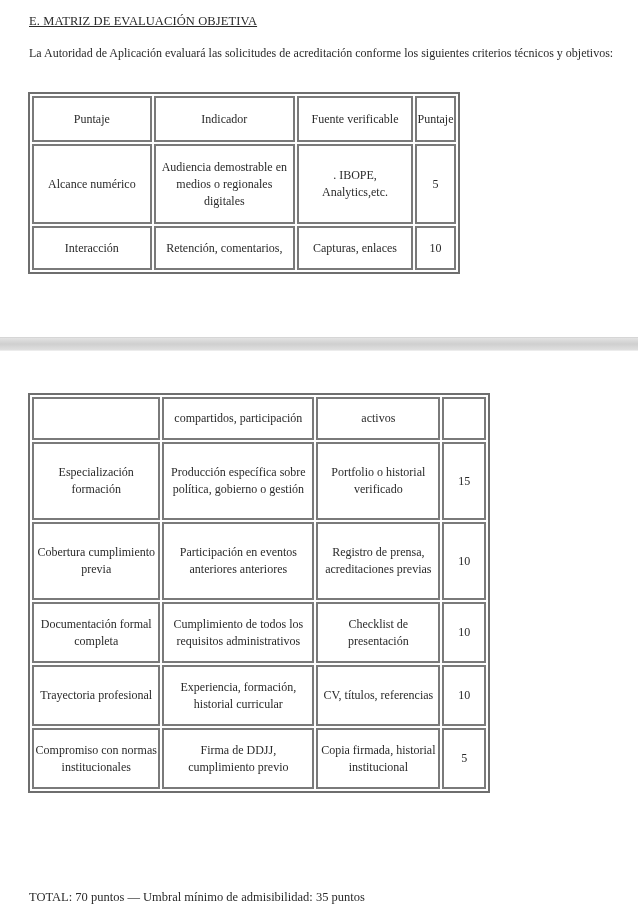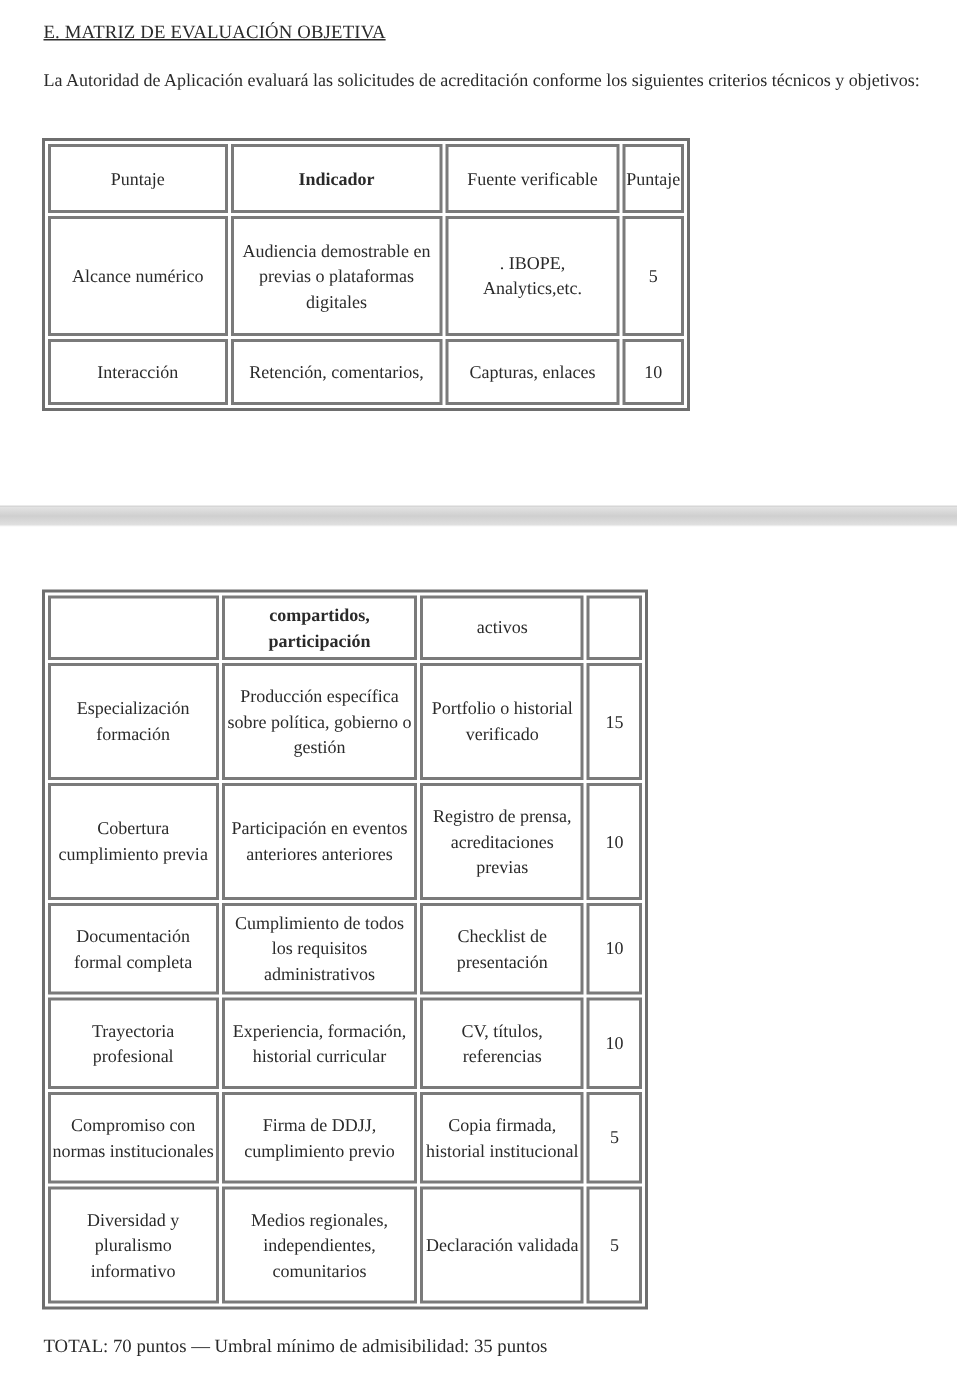--- a/index.html
+++ b/index.html
@@ -34,22 +34,22 @@
     background: #fff;
     font-size: 12px;
   }
   table.matrix td {
     border: 2px solid #7a7a7a;
     text-align: center; vertical-align: middle;
     line-height: 17px; padding: 0 2px;
     box-sizing: border-box;
   }
   #table1 { top: 92px; width: 432px; }
-  #table2 { top: 393px; width: 404px; }
-  .c1 { width: 121px; } .c2 { width: 143px; font-weight: bold; } .c3 { width: 117px; } .c4 { width: 41px; }
+  #table2 { top: 393px; width: 462px; }
+  .c1 { width: 121px; } .c2 { width: 143px; } .c3 { width: 117px; } .c4 { width: 41px; }
   .total {
     position: absolute; left: 29px; top: 890px;
     font-size: 12.5px;
   }
 </style>
 </head>
 <body>
 
 <div class="page" id="page1">
   <div class="heading">E. MATRIZ DE EVALUACIÓN OBJETIVA</div>
@@ -59,21 +59,21 @@
 <table class="matrix" id="table1">
   <tbody>
       <tr style="height:46px">
     <td class="c1">Puntaje</td>
     <td class="c2">Indicador</td>
     <td class="c3">Fuente verificable</td>
     <td class="c4" style="padding:0">Puntaje</td>
   </tr>
   <tr style="height:80px">
     <td>Alcance numérico</td>
-    <td>Audiencia demostrable en previas o plataformas digitales</td>
+    <td>Audiencia demostrable en medios o regionales digitales</td>
     <td>. IBOPE, Analytics,etc.</td>
     <td>5</td>
   </tr>
   <tr style="height:44px">
     <td>Interacción</td>
     <td>Retención, comentarios,</td>
     <td>Capturas, enlaces</td>
     <td>10</td>
   </tr>
 </tbody>
@@ -114,22 +114,16 @@
     <td>Experiencia, formación, historial curricular</td>
     <td>CV, títulos, referencias</td>
     <td>10</td>
   </tr>
   <tr style="height:61px">
     <td style="padding:0">Compromiso con normas institucionales</td>
     <td>Firma de DDJJ, cumplimiento previo</td>
     <td style="padding:0">Copia firmada, historial institucional</td>
     <td>5</td>
   </tr>
-  <tr style="height:78px">
-    <td>Diversidad y pluralismo informativo</td>
-    <td>Medios regionales, independientes, comunitarios</td>
-    <td style="padding:0">Declaración validada</td>
-    <td>5</td>
-  </tr>
 </tbody>
   </table>
 
 <div class="total">TOTAL: 70 puntos — Umbral mínimo de admisibilidad: 35 puntos</div>
 
 </body></html>

